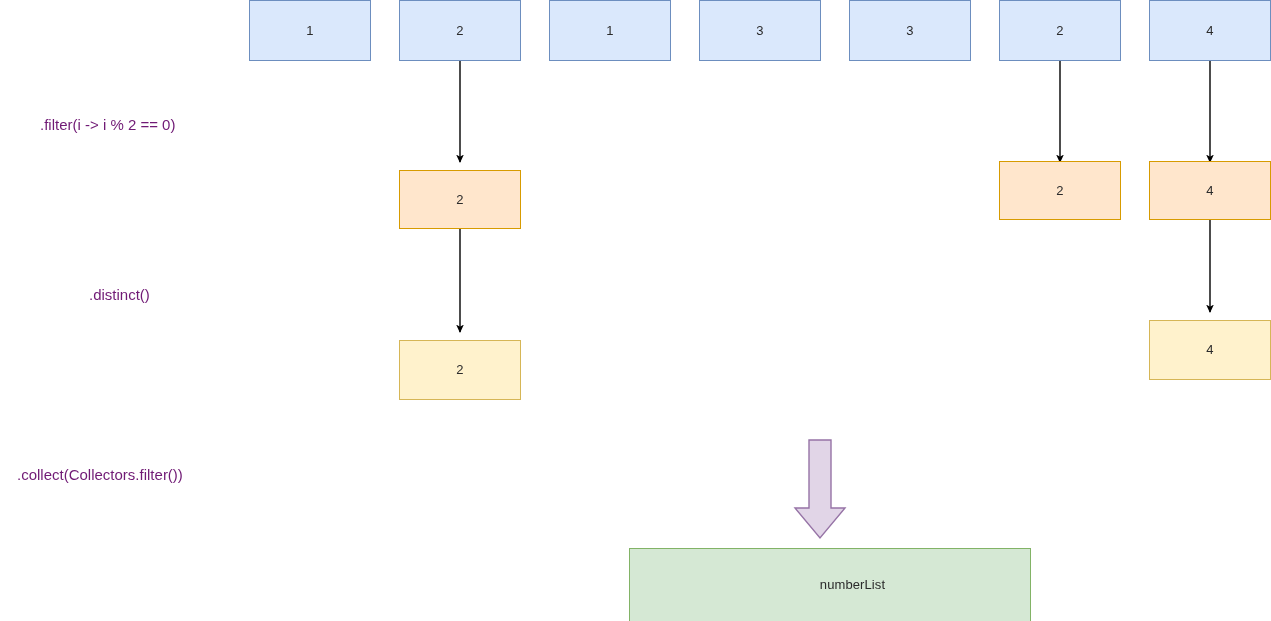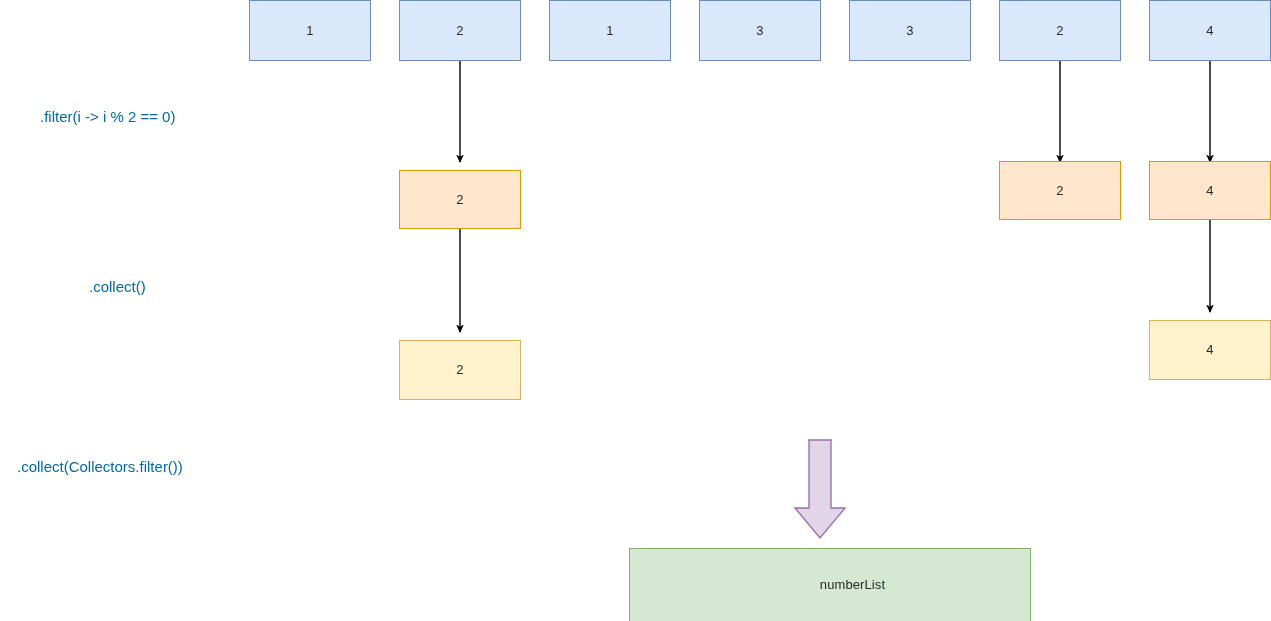--- a/index.html
+++ b/index.html
@@ -43,23 +43,24 @@
     border: 1px solid #d6b656;
   }
   .node-green {
     background: #d5e8d4;
     border: 1px solid #82b366;
     padding-left: 45px;
   }
   .stage-label {
     position: absolute;
     font-size: 15px;
-    color: #0369a1;
+    color: #701a75;
     font-family: "Liberation Sans", sans-serif;
     white-space: nowrap;
+    margin-top: 8px;
   }
   .edge-layer {
     position: absolute;
     left: 0;
     top: 0;
     width: 1271px;
     height: 621px;
     pointer-events: none;
   }
 </style>
@@ -83,21 +84,21 @@
 
     <line x1="460" y1="229" x2="460" y2="332" stroke="#000000" stroke-width="1.4" marker-end="url(#arrowhead)"></line>
 
     <line x1="1210" y1="220" x2="1210" y2="312" stroke="#000000" stroke-width="1.4" marker-end="url(#arrowhead)"></line>
 
     <path d="M809,440 L831,440 L831,508 L845,508 L820,538 L795,508 L809,508 Z" fill="#e1d5e7" stroke="#9673a6" stroke-width="1.4" stroke-linejoin="miter"></path>
   </svg>
 
   <div class="stage-label" style="left:40px; top:108px;">.filter(i -&gt; i % 2 == 0)</div>
 
-  <div class="stage-label" style="left:89px; top:278px;">.collect()</div>
+  <div class="stage-label" style="left:89px; top:278px;">.distinct()</div>
 
   <div class="stage-label" style="left:17px; top:458px;">.collect(Collectors.filter())</div>
 
   <div class="node node-blue" style="left:249px; top:0px; width:122px; height:61px;">
     <span>1</span>
   </div>
   <div class="node node-blue" style="left:399px; top:0px; width:122px; height:61px;">
     <span>2</span>
   </div>
   <div class="node node-blue" style="left:549px; top:0px; width:122px; height:61px;">

